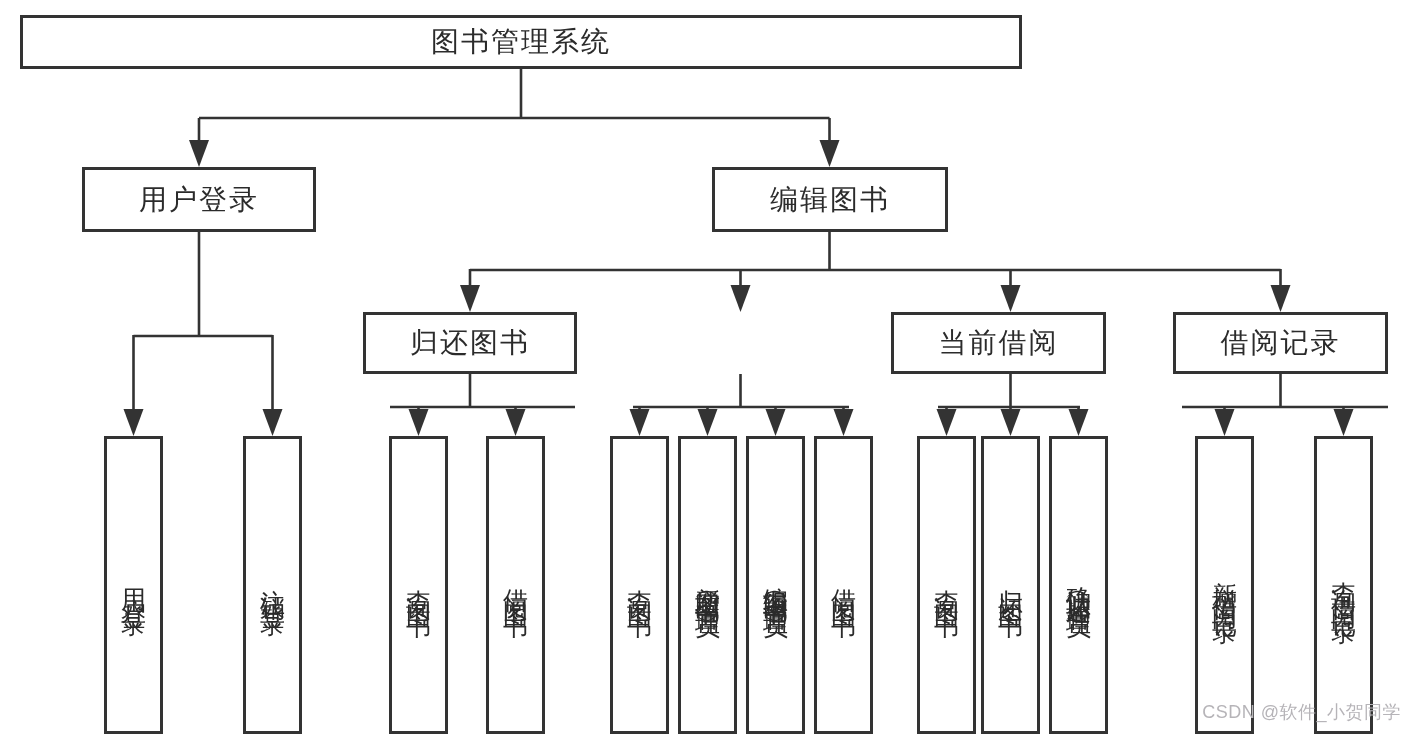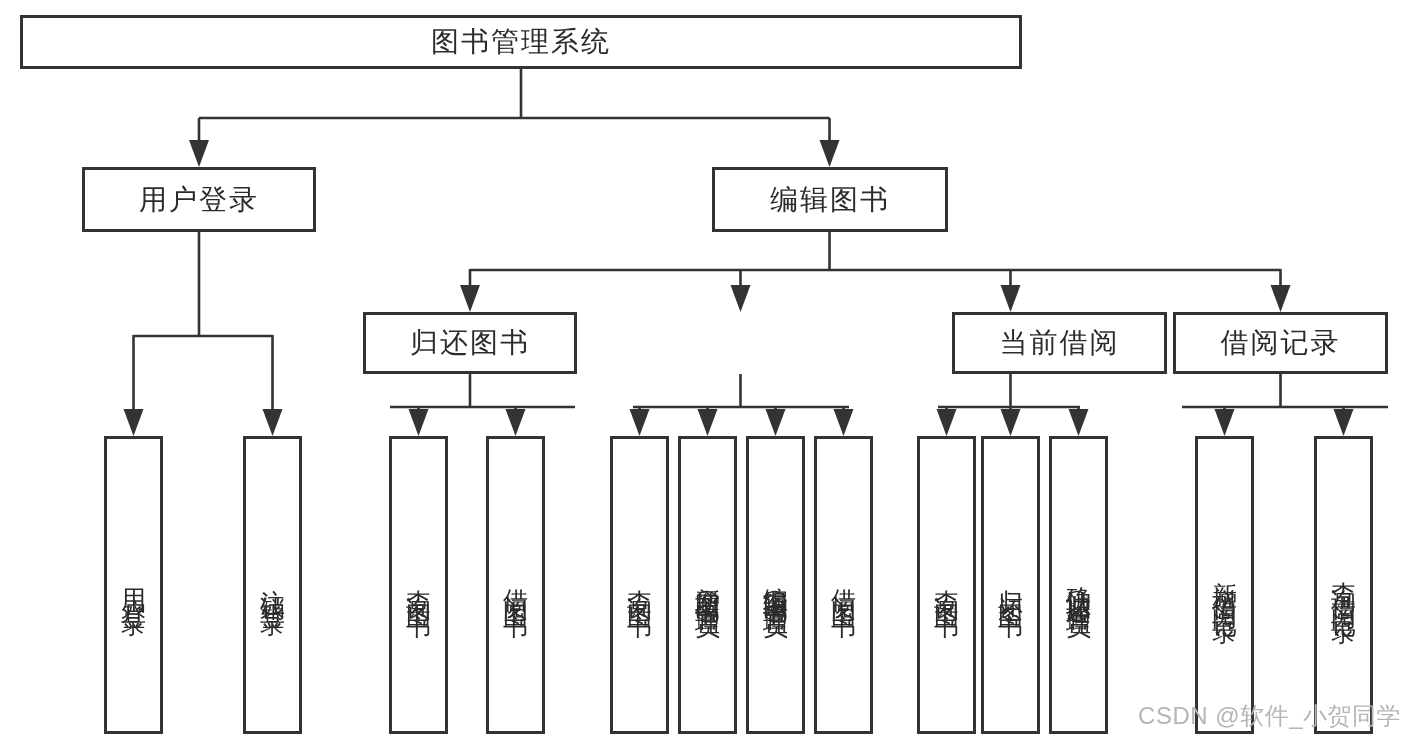--- a/index.html
+++ b/index.html
@@ -22,21 +22,21 @@
   .hlabel{
     font-size:28px;letter-spacing:2px;color:var(--text);white-space:nowrap;
   }
   .vlabel{
     writing-mode:vertical-rl;text-orientation:mixed;
     font-size:25px;letter-spacing:8px;color:var(--text);line-height:1;
   }
   .vlabel.tight{letter-spacing:4px;}
   .watermark{
     position:absolute;right:4px;top:700px;z-index:5;
-    font-size:24px;color:var(--watermark);letter-spacing:0.5px;white-space:nowrap;
+    font-size:18px;color:var(--watermark);letter-spacing:0.5px;white-space:nowrap;
   }
 </style>
 </head>
 <body>
 
 <div class="stage">
 
   <svg class="connectors" width="1405" height="747" viewBox="0 0 1405 747">
     <path class="ln" d="
       M521 69 V119
@@ -100,21 +100,21 @@
   <div class="box" style="left:82px;top:167px;width:234px;height:65px">
     <span class="hlabel">用户登录</span>
   </div>
   <div class="box" style="left:712px;top:167px;width:236px;height:65px">
     <span class="hlabel">编辑图书</span>
   </div>
 
   <div class="box" style="left:363px;top:312px;width:214px;height:62px">
     <span class="hlabel">归还图书</span>
   </div>
-  <div class="box" style="left:952px;top:312px;width:215px;height:62px">
+  <div class="box" style="left:891px;top:312px;width:215px;height:62px">
     <span class="hlabel">当前借阅</span>
   </div>
   <div class="box" style="left:1173px;top:312px;width:215px;height:62px">
     <span class="hlabel">借阅记录</span>
   </div>
 
   <div class="box" style="left:104px;top:436px;width:59px;height:298px">
     <span class="vlabel">用户登录</span>
   </div>
   <div class="box" style="left:243px;top:436px;width:59px;height:298px">

